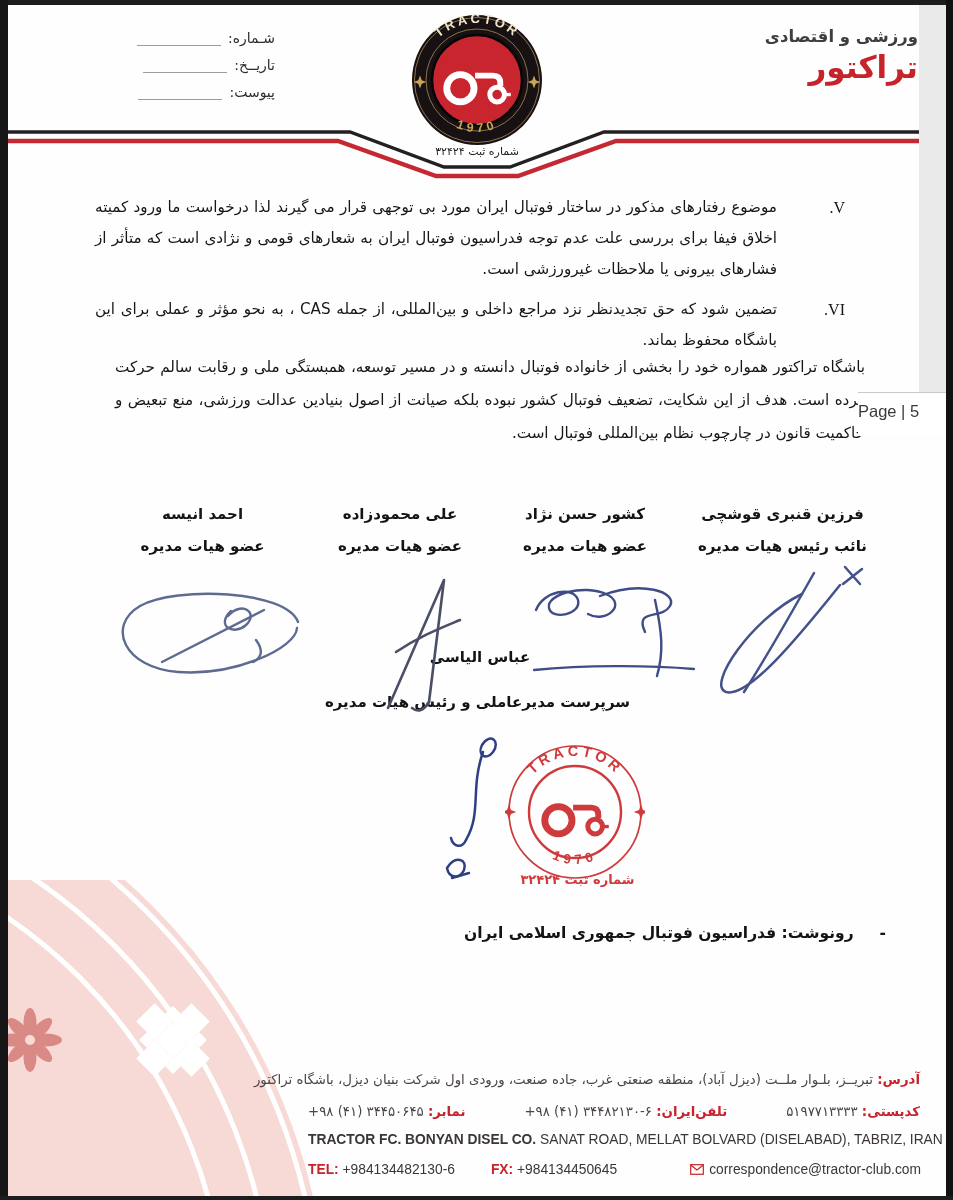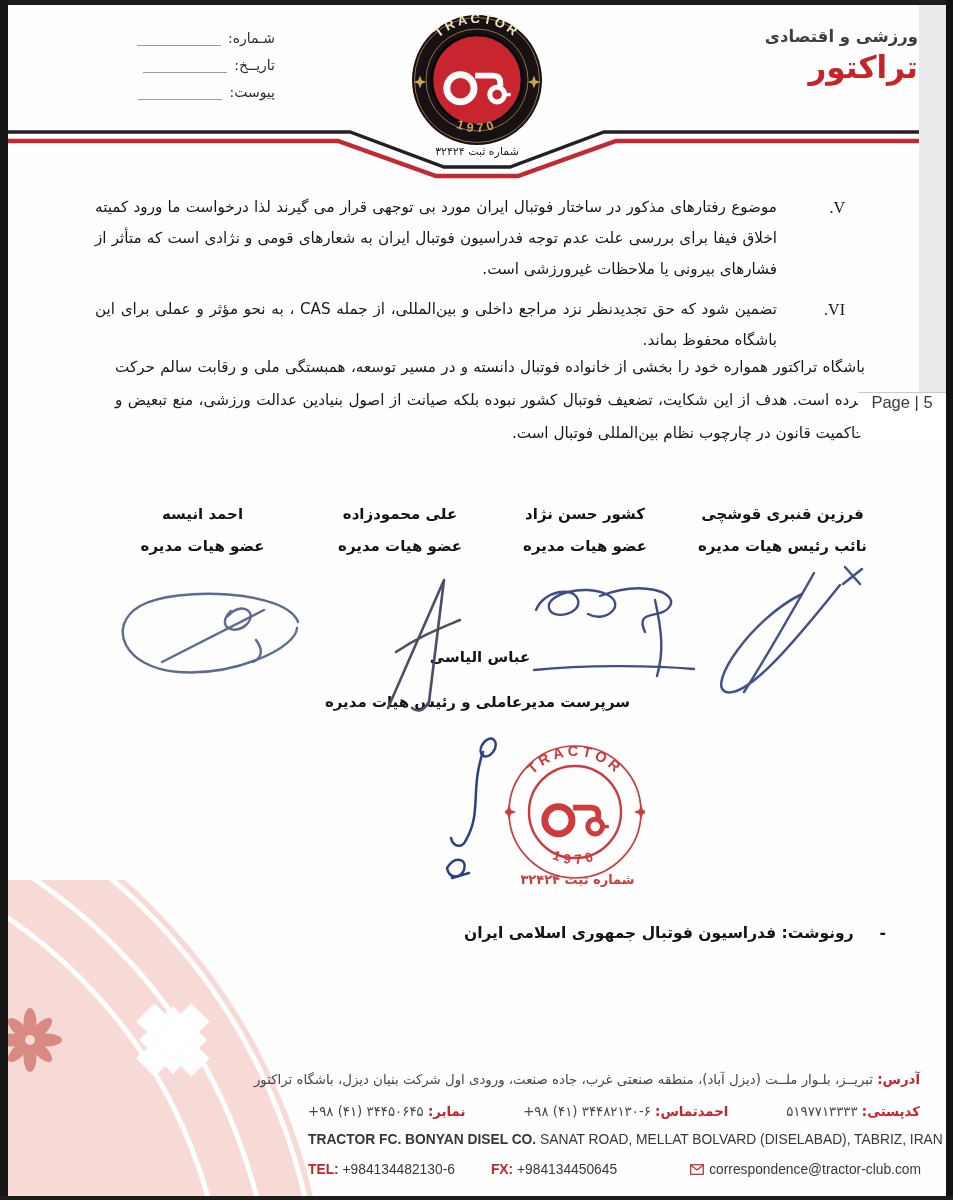--- a/index.html
+++ b/index.html
@@ -28,22 +28,22 @@
   
   .body-items{left:95px;top:192px;width:750px;direction:rtl;color:#161616;
               font-size:15.2px;line-height:31px;text-align:justify;}
   .item{display:flex;margin-bottom:9px;}
   .numeral{width:52px;flex:0 0 52px;text-align:right;font-family:"Liberation Serif","DejaVu Serif",serif;
            font-size:16px;padding-left:4px;}
   .item-text{flex:1;margin-right:12px;}
   .closing{left:95px;top:351px;width:750px;direction:rtl;color:#161616;
            font-size:15.2px;line-height:33px;text-align:justify;margin-left:20px;}
   .page-marker{left:858px;top:392px;width:88px;height:44px;background:#fff;
-               border-top:1px solid #c9c9c9;text-align:center;color:#3b3b3b;
-               font-size:16.5px;box-sizing:border-box;
+               border-top:1px solid #c9c9c9;text-align:left;color:#3b3b3b;
+               font-size:16.5px;padding-top:9px;box-sizing:border-box;
                font-family:"Liberation Sans",sans-serif;}
 
   
   .sig-col{text-align:center;direction:rtl;color:#141414;}
   .sig-name{font-size:15px;font-weight:bold;margin-bottom:14px;white-space:nowrap;}
   .sig-title{font-size:15px;font-weight:bold;white-space:nowrap;}
   .c1{left:690px;top:505px;width:185px;}
   .c2{left:505px;top:505px;width:160px;}
   .c3{left:320px;top:505px;width:160px;}
   .c4{left:115px;top:505px;width:175px;}
@@ -271,21 +271,21 @@
   <div class="abs footer-fa1">
     <span class="red-label">آدرس:</span>
     <span>تبریــز، بلـوار ملــت (دیزل آباد)، منطقه صنعتی غرب، جاده صنعت، ورودی اول شرکت بنیان دیزل، باشگاه تراکتور</span>
   </div>
   <div class="abs footer-fa2">
     <span>
       <span class="red-label">کدپستی:</span>
       <span class="ltr" dir="ltr">۵۱۹۷۷۱۳۳۳۳</span>
     </span>
     <span>
-      <span class="red-label">احمد‌تماس:</span>
+      <span class="red-label">تلفن‌ایران:</span>
       <span class="ltr" dir="ltr">+۹۸ (۴۱) ۳۴۴۸۲۱۳۰-۶</span>
     </span>
     <span>
       <span class="red-label">نمابر:</span>
       <span class="ltr" dir="ltr">+۹۸ (۴۱) ۳۴۴۵۰۶۴۵</span>
     </span>
   </div>
   <div class="abs footer-en1">
     <b>TRACTOR FC. BONYAN DISEL CO.</b><span> SANAT ROAD, MELLAT BOLVARD (DISELABAD), TABRIZ, IRAN</span>
   </div>

